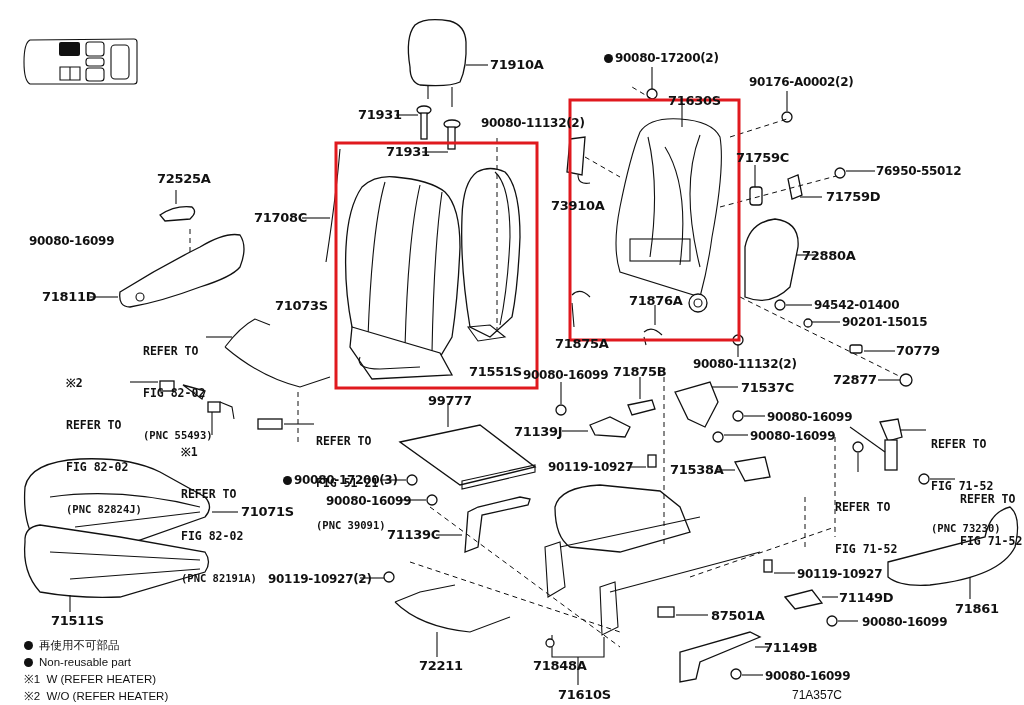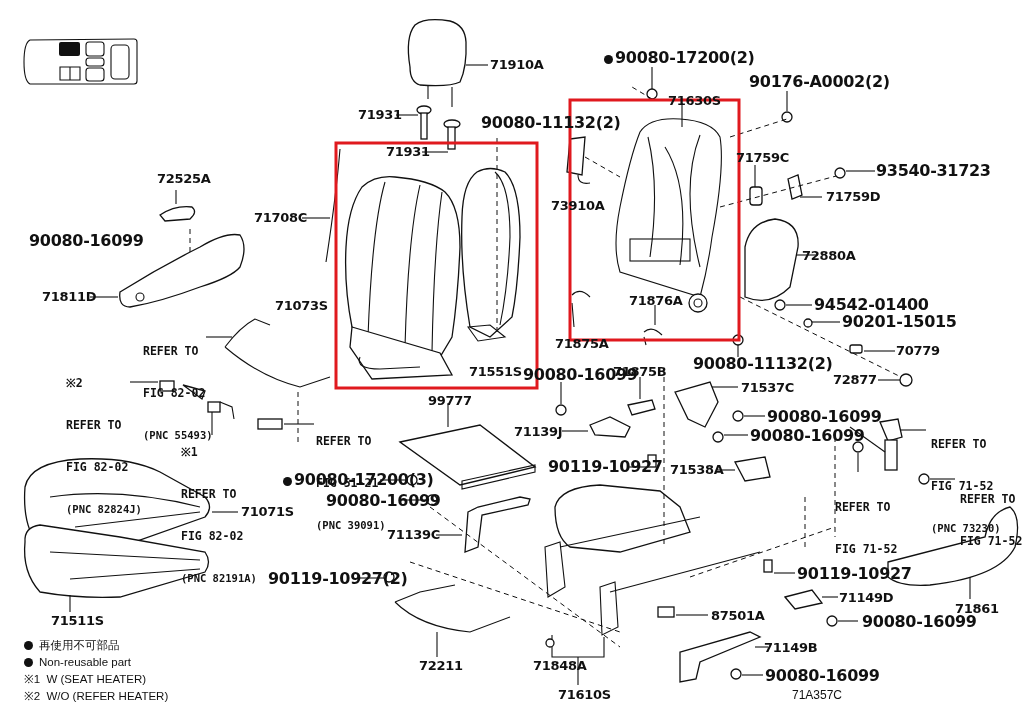--- a/index.html
+++ b/index.html
@@ -1,20 +1,20 @@
 <!DOCTYPE html>
 <html><head>
 <meta charset="utf-8">
 <style>
   html, body { margin:0; padding:0; background:#ffffff; }
   body { width:1024px; height:705px; position:relative; overflow:hidden;
          font-family:"DejaVu Sans Condensed","DejaVu Sans", sans-serif; color:#111; }
   #diagram { position:absolute; left:0; top:7px; width:856px; height:705px; }
   .lbl { position:absolute; font-family:"DejaVu Sans", sans-serif; font-weight:bold;
-         font-size:16px; letter-spacing:-0.3px; white-space:nowrap; line-height:14px; color:#111; cursor:pointer; }
+         font-size:12px; letter-spacing:-0.3px; white-space:nowrap; line-height:14px; color:#111; cursor:pointer; }
   .lbl.big { font-size:13px; }
   .ref { position:absolute; font-family:"DejaVu Sans Mono", monospace; font-weight:bold;
          font-size:11.5px; line-height:21px; white-space:pre; color:#111; }
   .ref .pnc { font-size:10.5px; }
   .legend { position:absolute; left:24px; top:630px; font-family:"Liberation Sans", sans-serif; font-size:11.5px; line-height:17px; color:#111; }
   .legend .dot { display:inline-block; width:9px; height:9px; border-radius:50%; background:#111; margin-right:6px; vertical-align:-1px; }
   .code { position:absolute; right:14px; bottom:10px; font-family:"Liberation Sans", sans-serif; font-size:12px; color:#111; }
   .bullet { display:inline-block; width:9px; height:9px; border-radius:50%; background:#111; margin-right:2px; vertical-align:-1px; }
   svg .ln { stroke:#111; stroke-width:1.1; fill:none; }
   svg .dash { stroke:#111; stroke-width:1; fill:none; stroke-dasharray:5 4; }
@@ -248,21 +248,21 @@
 
 
 <div class="lbl big" style="left:490px;top:51px">71910A</div>
 <div class="lbl big" style="left:358px;top:101px">71931</div>
 <div class="lbl big" style="left:386px;top:138px">71931</div>
 <div class="lbl" style="left:481px;top:109px">90080-11132(2)</div>
 <div class="lbl" style="left:604px;top:44px"><span class="bullet"></span><span>90080-17200(2)</span></div>
 <div class="lbl big" style="left:668px;top:87px">71630S</div>
 <div class="lbl" style="left:749px;top:68px">90176-A0002(2)</div>
 <div class="lbl big" style="left:736px;top:144px">71759C</div>
-<div class="lbl" style="left:876px;top:157px">93540-31723</div>
+<div class="lbl" style="left:876px;top:157px">76950-55012</div>
 <div class="lbl big" style="left:826px;top:183px">71759D</div>
 <div class="lbl big" style="left:157px;top:165px">72525A</div>
 <div class="lbl big" style="left:254px;top:204px">71708C</div>
 <div class="lbl" style="left:29px;top:227px">90080-16099</div>
 <div class="lbl big" style="left:42px;top:283px">71811D</div>
 <div class="lbl big" style="left:275px;top:292px">71073S</div>
 <div class="lbl big" style="left:551px;top:192px">73910A</div>
 <div class="lbl big" style="left:802px;top:242px">72880A</div>
 <div class="lbl" style="left:814px;top:291px">94542-01400</div>
 <div class="lbl" style="left:842px;top:308px">90201-15015</div>
@@ -332,18 +332,18 @@
 </div>
 <div class="ref" style="left:960px;top:457px;line-height:14px">
   <div>REFER TO</div>
   <div>FIG 71-52</div>
 </div>
 
 
 <div class="legend">
   <div><span class="dot"></span><span>再使用不可部品</span></div>
   <div><span class="dot"></span><span>Non-reusable part</span></div>
-  <div><span>※1</span>&nbsp;&nbsp;<span>W (SEAT HEATER)</span></div>
+  <div><span>※1</span>&nbsp;&nbsp;<span>W (REFER HEATER)</span></div>
   <div><span>※2</span>&nbsp;&nbsp;<span>W/O (REFER HEATER)</span></div>
 </div>
 
 <div class="code">71A357C</div>
 </div>
 
 </body></html>

